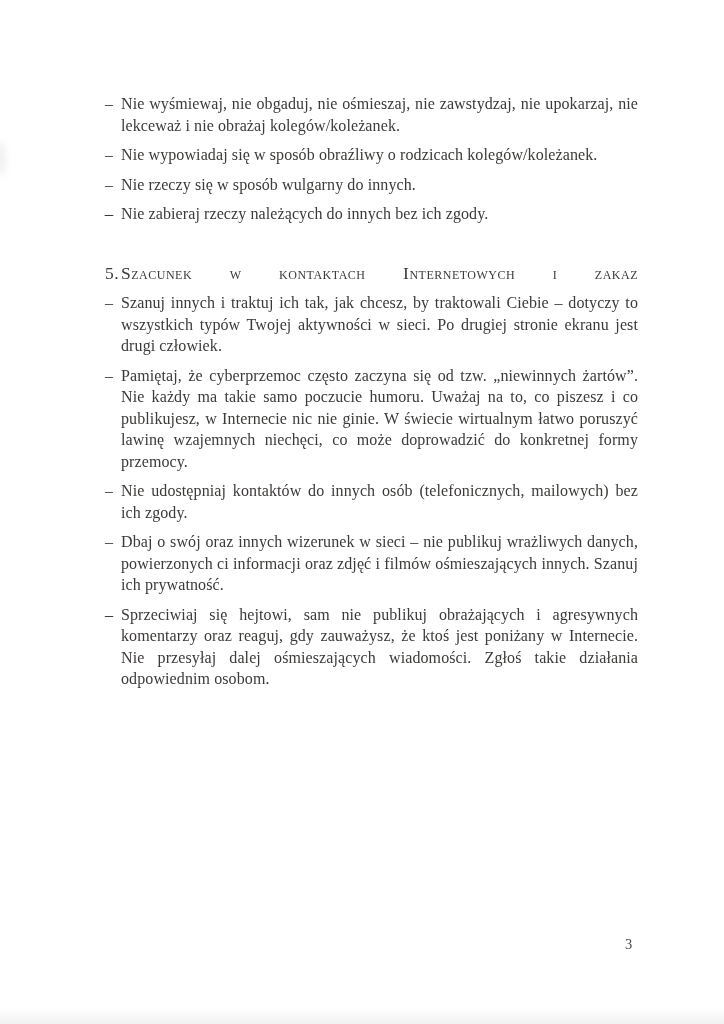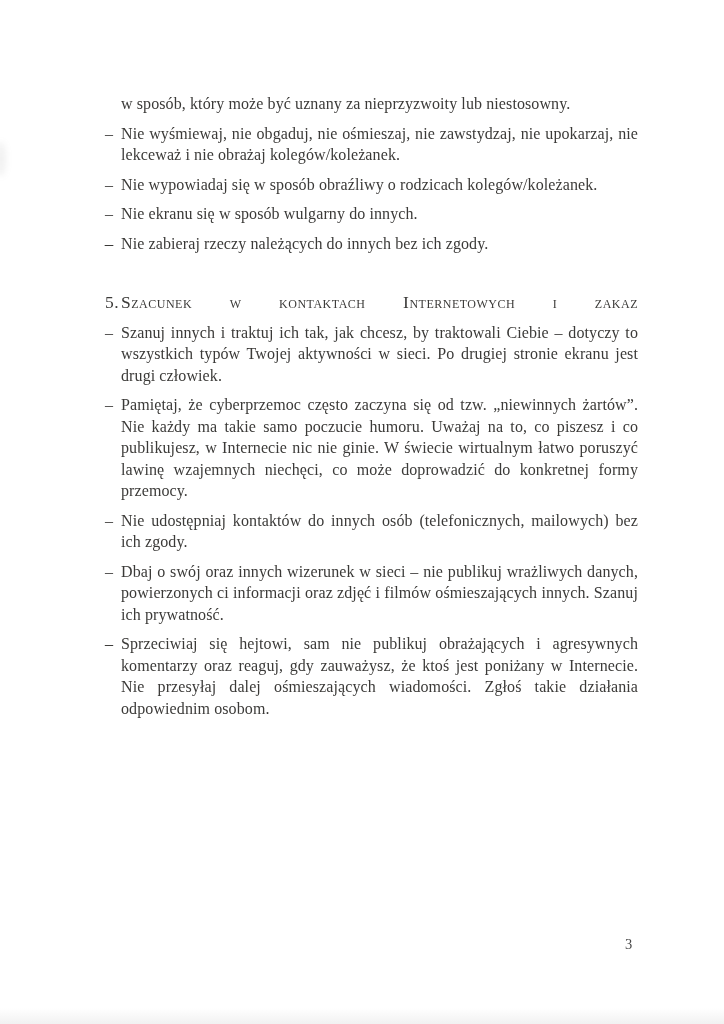--- a/index.html
+++ b/index.html
@@ -79,35 +79,32 @@
     filter:blur(3px);
     pointer-events:none;
   }
 </style>
 </head>
 <body>
 
 <div class="page">
   <div class="content">
 
-    <p class="para">
-      <span>w sposób, który może być uznany za nieprzyzwoity lub niestosowny.</span>
-    </p>
 
     <p class="para">
       <span class="hang">–</span>
       <span>Nie wyśmiewaj, nie obgaduj, nie ośmieszaj, nie zawstydzaj, nie upokarzaj, nie lekceważ i nie obrażaj kolegów/koleżanek.</span>
     </p>
     <p class="para">
       <span class="hang">–</span>
       <span>Nie wypowiadaj się w sposób obraźliwy o rodzicach kolegów/koleżanek.</span>
     </p>
     <p class="para">
       <span class="hang">–</span>
-      <span>Nie ekranu się w sposób wulgarny do innych.</span>
+      <span>Nie rzeczy się w sposób wulgarny do innych.</span>
     </p>
     <p class="para">
       <span class="hang">–</span>
     </p>
     <p class="para">
       <span class="hang">–</span>
     </p>
     <p class="para">
       <span class="hang">–</span>
     </p>

